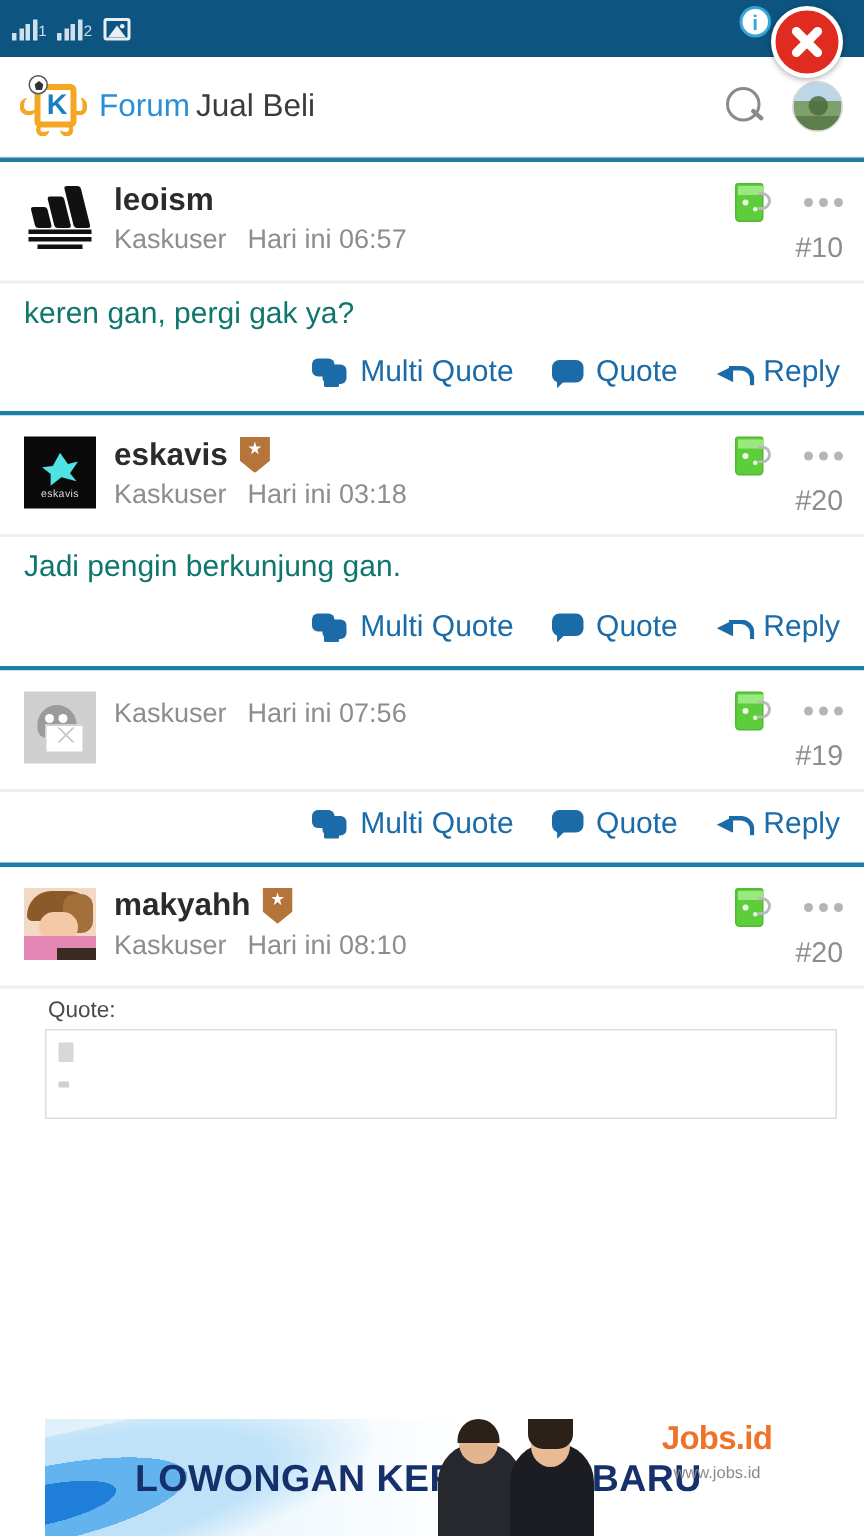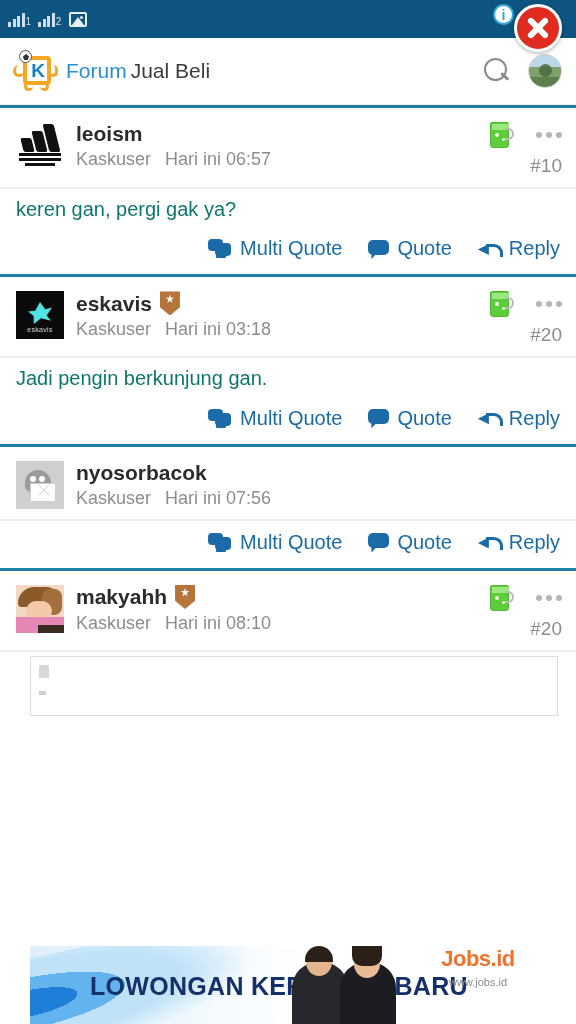--- a/index.html
+++ b/index.html
@@ -473,86 +473,102 @@
   </div>
   <div class="sep"></div>
 
   <div class="post">
     <div class="post-head">
       <div class="pa ghost">
         <span class="g"></span>
           <span class="env"></span>
       </div>
       <div class="pmeta">
-        <div class="pname-row">
-          <span class="pname">nyosorbacok</span>
-        </div>
         <div class="psub">
           <span>Kaskuser</span>
           <span>Hari ini 07:56</span>
-        </div>
-      </div>
-    </div>
-    <div class="sep-light"></div>
-    <div class="pactions">
-      <span class="act">
-        <span class="ic-multi"></span>
-        <span>Multi Quote</span>
-      </span>
-      <span class="act">
-        <span class="ic-quote"></span>
-        <span>Quote</span>
-      </span>
-      <span class="act">
-        <span class="ic-reply"></span>
-        <span>Reply</span>
-      </span>
-    </div>
-  </div>
-  <div class="sep"></div>
-
-  <div class="post">
-    <div class="post-head">
-      <div class="pa makyahh">
-        <span class="hair"></span>
-          <span class="hair2"></span>
-        <span class="face"></span>
-          <span class="shirt"></span>
-          <span class="dark"></span>
-      </div>
-      <div class="pmeta">
-        <div class="pname-row">
-          <span class="pname">makyahh</span>
-          <span class="badge"></span>
-        </div>
-        <div class="psub">
-          <span>Kaskuser</span>
-          <span>Hari ini 08:10</span>
         </div>
       </div>
       <div class="pright">
         <div class="pright-top">
           <span class="mug">
             <span class="cup">
                 <span class="foam"></span>
                 <span class="b1"></span>
                 <span class="b2"></span>
               </span>
             <span class="handle"></span>
           </span>
           <span class="dots">
               <i></i>
               <i></i>
               <i></i>
             </span>
         </div>
+        <div class="pnum">#19</div>
+      </div>
+    </div>
+    <div class="sep-light"></div>
+    <div class="pactions">
+      <span class="act">
+        <span class="ic-multi"></span>
+        <span>Multi Quote</span>
+      </span>
+      <span class="act">
+        <span class="ic-quote"></span>
+        <span>Quote</span>
+      </span>
+      <span class="act">
+        <span class="ic-reply"></span>
+        <span>Reply</span>
+      </span>
+    </div>
+  </div>
+  <div class="sep"></div>
+
+  <div class="post">
+    <div class="post-head">
+      <div class="pa makyahh">
+        <span class="hair"></span>
+          <span class="hair2"></span>
+        <span class="face"></span>
+          <span class="shirt"></span>
+          <span class="dark"></span>
+      </div>
+      <div class="pmeta">
+        <div class="pname-row">
+          <span class="pname">makyahh</span>
+          <span class="badge"></span>
+        </div>
+        <div class="psub">
+          <span>Kaskuser</span>
+          <span>Hari ini 08:10</span>
+        </div>
+      </div>
+      <div class="pright">
+        <div class="pright-top">
+          <span class="mug">
+            <span class="cup">
+                <span class="foam"></span>
+                <span class="b1"></span>
+                <span class="b2"></span>
+              </span>
+            <span class="handle"></span>
+          </span>
+          <span class="dots">
+              <i></i>
+              <i></i>
+              <i></i>
+            </span>
+        </div>
         <div class="pnum">#20</div>
       </div>
     </div>
     <div class="sep-light"></div>
+    <div class="quote-lbl">Quote:</div>
     <div class="quote-box">
       <span class="l1"></span>
         <span class="l2"></span>
     </div>
   </div>
 </div>
 
 <div class="ad">
   <div class="swoosh"></div>
   <div class="headline">LOWONGAN KERJA TERBARU</div>

